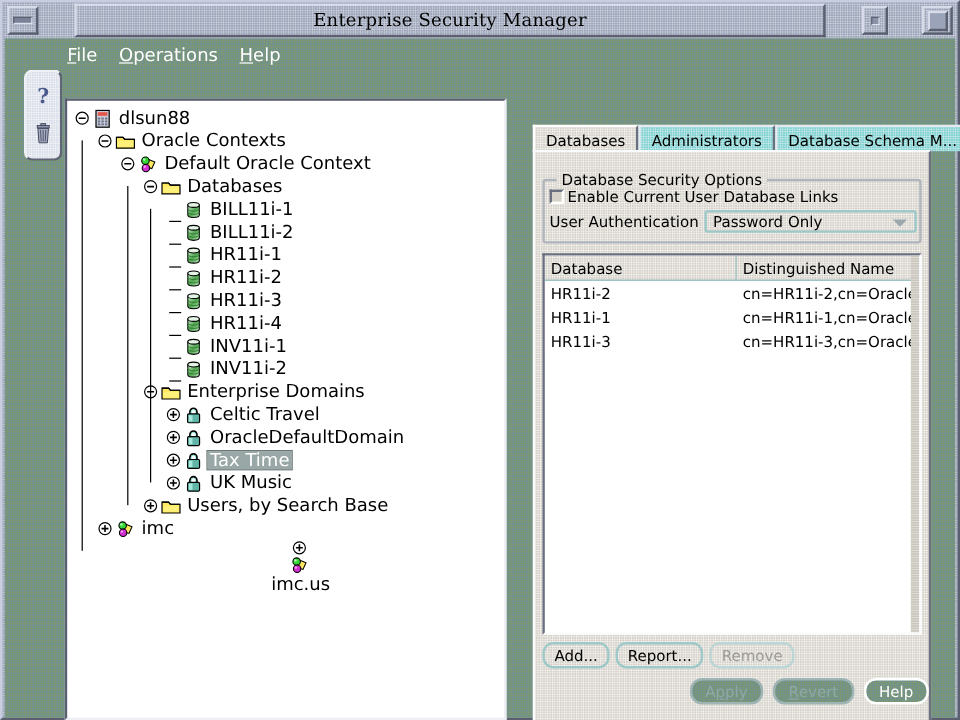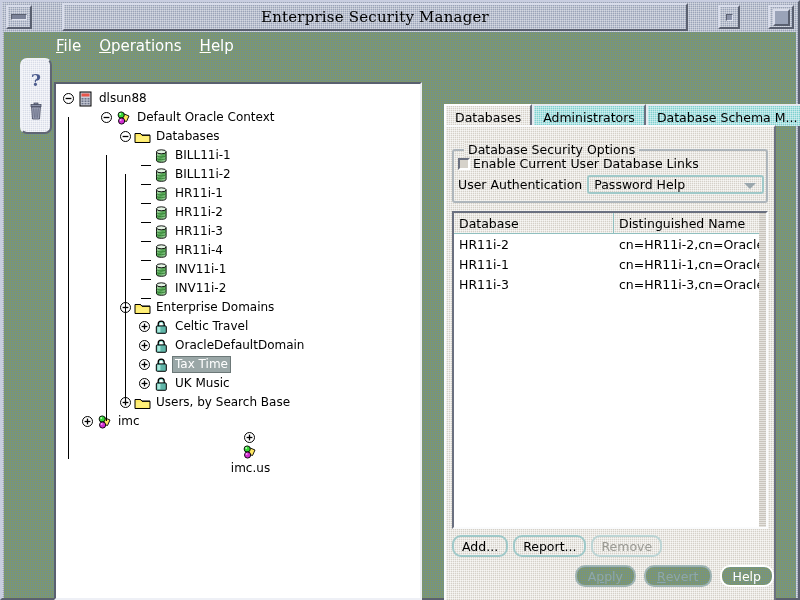--- a/index.html
+++ b/index.html
@@ -111,21 +111,21 @@
   
   #treepanel{
     position:absolute;left:50px;top:50px;width:368px;height:518px;
     box-sizing:border-box;background:#fff;
     border-top:2px solid #5a6070;border-left:2px solid #5a6070;
     border-right:2px solid #eef0f6;border-bottom:2px solid #eef0f6;
     overflow:hidden;
   }
   .tnode{
     position:relative;height:19px;display:flex;align-items:center;
-    font-size:12px;color:#000;white-space:nowrap;cursor:default;
+    font-size:15px;color:#000;white-space:nowrap;cursor:default;
   }
   .handle{width:13px;height:13px;flex:0 0 13px;margin-right:2px;position:relative;}
   .handle svg{display:block;}
   .spacer{flex:0 0 13px;margin-right:2px;}
   .nico{width:17px;height:16px;flex:0 0 17px;margin-right:3px;position:relative;}
   .nlabel{padding:0 2px;line-height:15px;}
   .nlabel.sel{background:#9aa7a7;color:#fff;outline:1px solid #6c7878;}
 
   
   #notebook{
@@ -327,20 +327,34 @@
                   <rect x="4.5" y="9.4" width="2" height="1.6"></rect>
                   <rect x="7.5" y="9.4" width="2" height="1.6"></rect>
                   <rect x="10.5" y="9.4" width="2" height="1.6"></rect>
                   <rect x="4.5" y="11.8" width="2" height="1.6"></rect>
                   <rect x="7.5" y="11.8" width="2" height="1.6"></rect>
                   <rect x="10.5" y="11.8" width="2" height="1.6"></rect>
                 </g>
               </svg></span>
             <span class="nlabel">dlsun88</span>
           </div>
+          <div class="tnode" style="padding-left: 19px;">
+            <span class="handle">
+              <svg width="13" height="13" viewBox="0 0 13 13">
+                <circle cx="6.5" cy="6.5" r="5" fill="#fff" stroke="#000" stroke-width="1"></circle>
+                <line x1="3.6" y1="6.5" x2="9.4" y2="6.5" stroke="#000" stroke-width="1.3"></line>
+              </svg>
+            </span>
+            <span class="nico"><svg width="17" height="16" viewBox="0 0 17 16">
+                <path d="M1 4.5 L6.5 4.5 L8 6.2 L16 6.2 L16 13.5 L1 13.5 Z" fill="#ffe860" stroke="#000" stroke-width="1"></path>
+                <path d="M1 4.5 L6.5 4.5 L8 6.2 L16 6.2" fill="none" stroke="#000" stroke-width="1"></path>
+                <rect x="2" y="7.4" width="13" height="5" fill="#fff07a"></rect>
+              </svg></span>
+            <span class="nlabel">Oracle Contexts</span>
+          </div>
           <div class="tnode" style="padding-left: 38px;">
             <span class="handle">
               <svg width="13" height="13" viewBox="0 0 13 13">
                 <circle cx="6.5" cy="6.5" r="5" fill="#fff" stroke="#000" stroke-width="1"></circle>
                 <line x1="3.6" y1="6.5" x2="9.4" y2="6.5" stroke="#000" stroke-width="1.3"></line>
               </svg>
             </span>
             <span class="nico"><svg width="17" height="16" viewBox="0 0 17 16">
                 <path d="M8 3.5 L14 6 L11.5 11.5 L6.5 10 Z" fill="#ffe860" stroke="#000" stroke-width=".9"></path>
                 <circle cx="6.2" cy="5" r="3.1" fill="#36d636" stroke="#000" stroke-width=".9"></circle>
@@ -664,21 +678,21 @@
           <div id="grptitle">Database Security Options</div>
 
           <div id="cbrow">
             <div class="cbox"></div>
             <span>Enable Current User Database Links</span>
           </div>
 
           <div id="authrow">
             <div id="authlabel">User Authentication</div>
             <div id="authcombo">
-              <span>Password Help</span>
+              <span>Password Only</span>
               <span class="arrow"></span>
             </div>
           </div>
         </div>
 
         <div id="table">
           <div id="thead">
             <div class="th c0">Database</div>
             <div class="th c1">Distinguished Name</div>
           </div>

